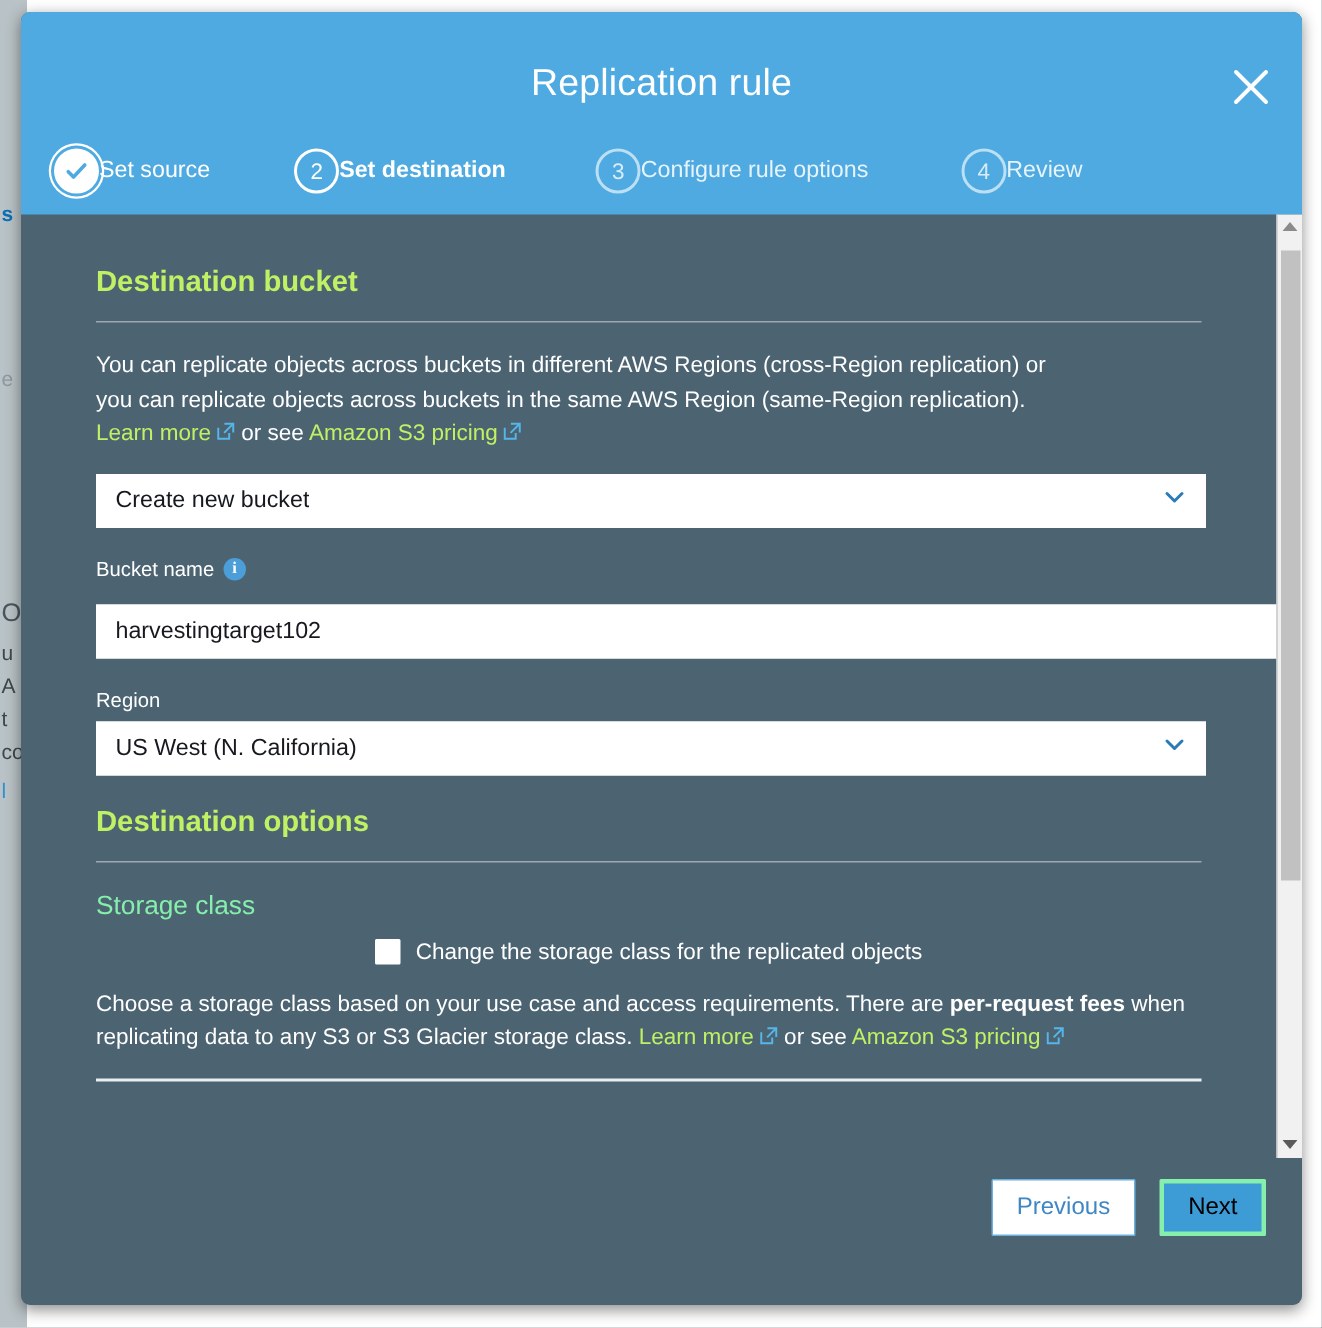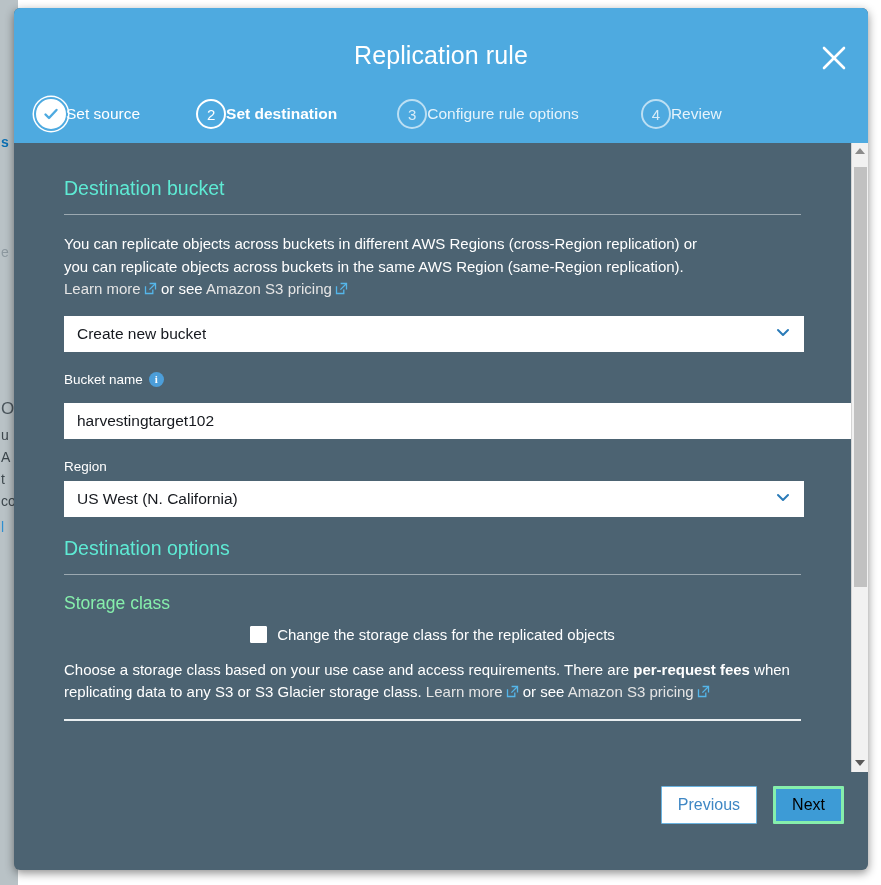--- a/index.html
+++ b/index.html
@@ -115,42 +115,42 @@
   .modal-body {
     flex: 1 1 auto;
     padding: 34px 50px 0 50px;
     color: #ffffff;
     min-height: 0;
     overflow: hidden;
   }
 
   h2.section-title {
     font-size: 19.5px;
-    font-weight: normal;
+    font-weight: bold;
     margin: 0 0 14px 0;
-    color: #5eead4;
+    color: #bef264;
   }
   .rule {
     height: 1px;
     background: rgba(255,255,255,0.45);
     margin: 0 0 18px 0;
   }
   .rule.solid {
     background: #e9eef0;
     height: 2px;
     margin: 14px 0 0 0;
   }
   p.para {
     font-size: 15px;
     line-height: 22.5px;
     margin: 0 0 14px 0;
     color: #ffffff;
   }
   a.link {
-    color: #e5e5e5;
+    color: #bef264;
     text-decoration: none;
     cursor: pointer;
   }
   .ext {
     display: inline-block;
     vertical-align: -1px;
     margin-left: 3px;
   }
   .field-label {
     font-size: 13.5px;

